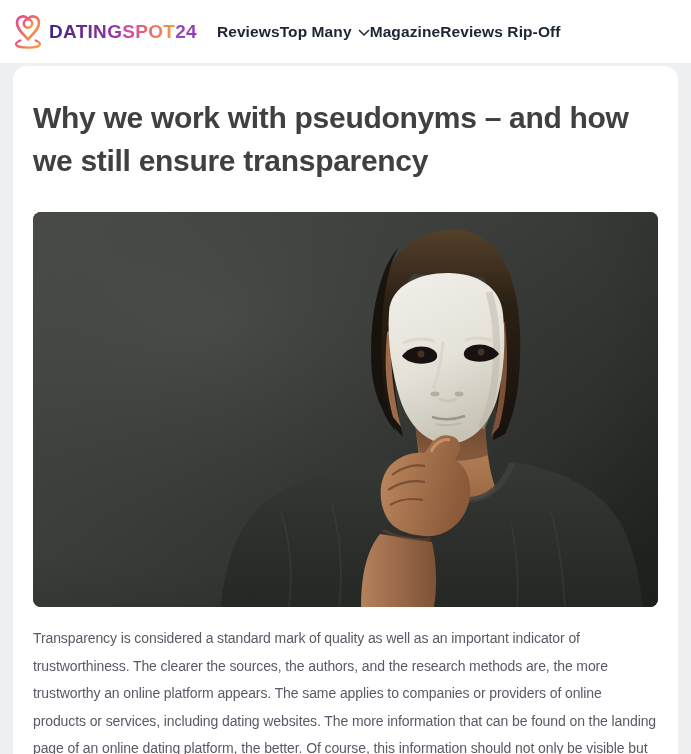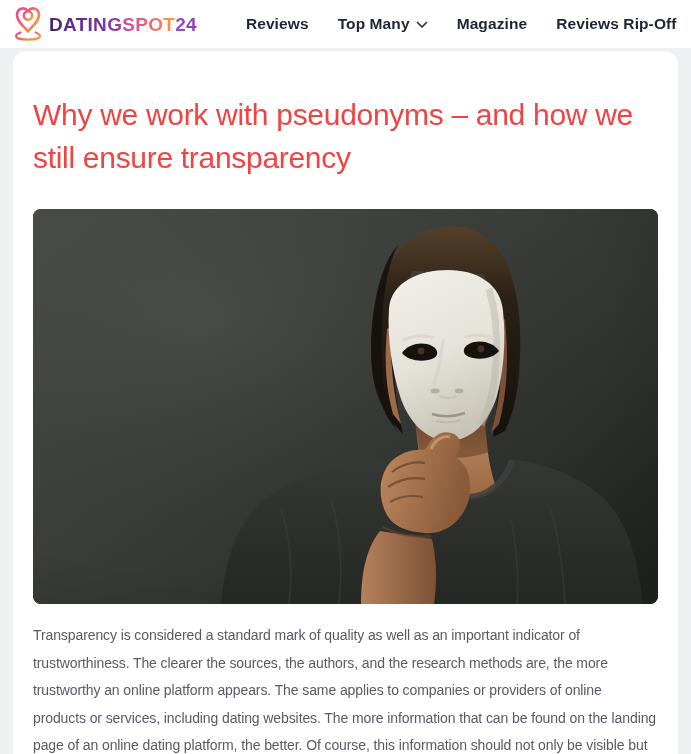--- a/index.html
+++ b/index.html
@@ -4,53 +4,53 @@
 <style>
   html,body{margin:0;padding:0;}
   body{
     width:691px;height:754px;overflow:hidden;
     background:#eff0f2;
     font-family:"Liberation Sans", sans-serif;
     -webkit-font-smoothing:antialiased;
   }
   
   .site-header{
-    height:48px;background:#ffffff;
+    height:63px;background:#ffffff;
     display:flex;align-items:center;
     padding:0 16px 0 10px;box-sizing:border-box;
   }
   .logo{display:flex;align-items:center;gap:3px;cursor:pointer;}
   .logo-text{font-weight:800;font-size:19px;letter-spacing:.3px;line-height:1;white-space:nowrap;}
   .lg-dating{
     background:linear-gradient(90deg,#43257a,#7c2f9a 70%,#a03da8);
     -webkit-background-clip:text;background-clip:text;color:transparent;
   }
   .lg-spot{
     background:linear-gradient(90deg,#c747ab,#ef6f62 60%,#f59e3b);
     -webkit-background-clip:text;background-clip:text;color:transparent;
   }
   .lg-num{
     background:linear-gradient(90deg,#a149c0,#8d3db3);
     -webkit-background-clip:text;background-clip:text;color:transparent;
   }
-  nav.main-nav{display:flex;align-items:center;gap:29px;margin-left:49px;}
+  nav.main-nav{display:flex;align-items:center;margin-left:20px;}
   nav.main-nav a{
     color:#1d2433;text-decoration:none;font-weight:700;font-size:15.5px;
     letter-spacing:.1px;display:flex;align-items:center;gap:6px;white-space:nowrap;
   }
   .chev{margin-top:2px;}
   
   .page{padding:3px 13px 0;}
   .card{
     background:#ffffff;border-radius:14px;
     padding:30px 20px 40px;box-sizing:border-box;min-height:690px;
   }
   h1.article-title{
-    margin:12px 0 30px;color:#ef4444;font-size:30px;line-height:43px;
-    font-weight:400;letter-spacing:-.3px;
+    margin:0 0 30px;color:#404040;font-size:30px;line-height:43px;
+    font-weight:700;letter-spacing:-.3px;
   }
   .photo{border-radius:8px;overflow:hidden;height:395px;background:#383b37;}
   .photo svg{display:block;width:100%;height:100%;}
   p.article-paragraph{
     margin:18px 0 0;color:#585a66;font-size:14px;line-height:27.5px;
     letter-spacing:-.1px;
   }
 </style>
 </head>
 <body>

